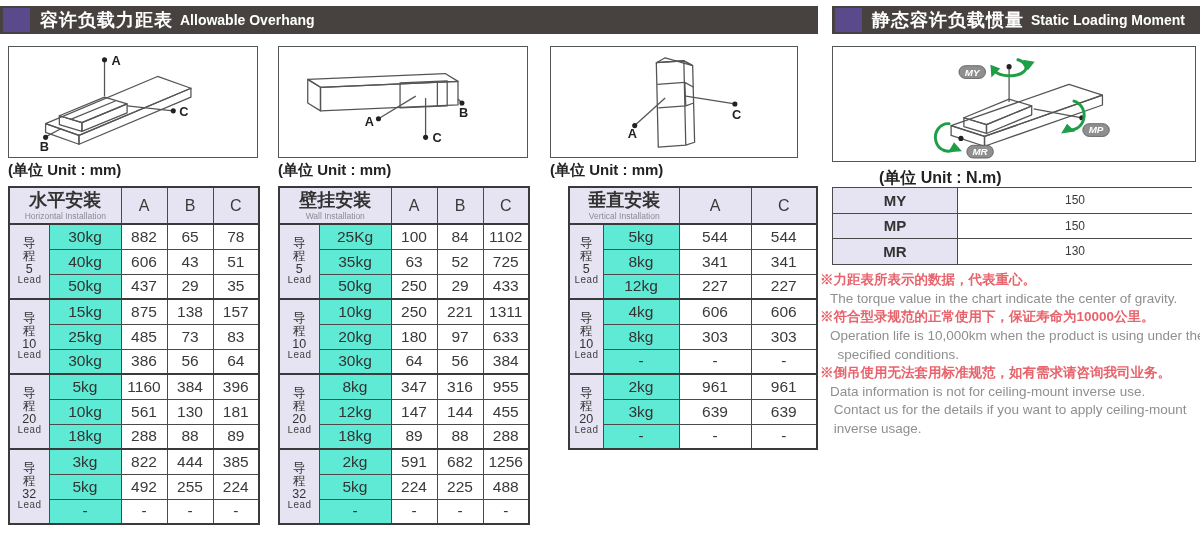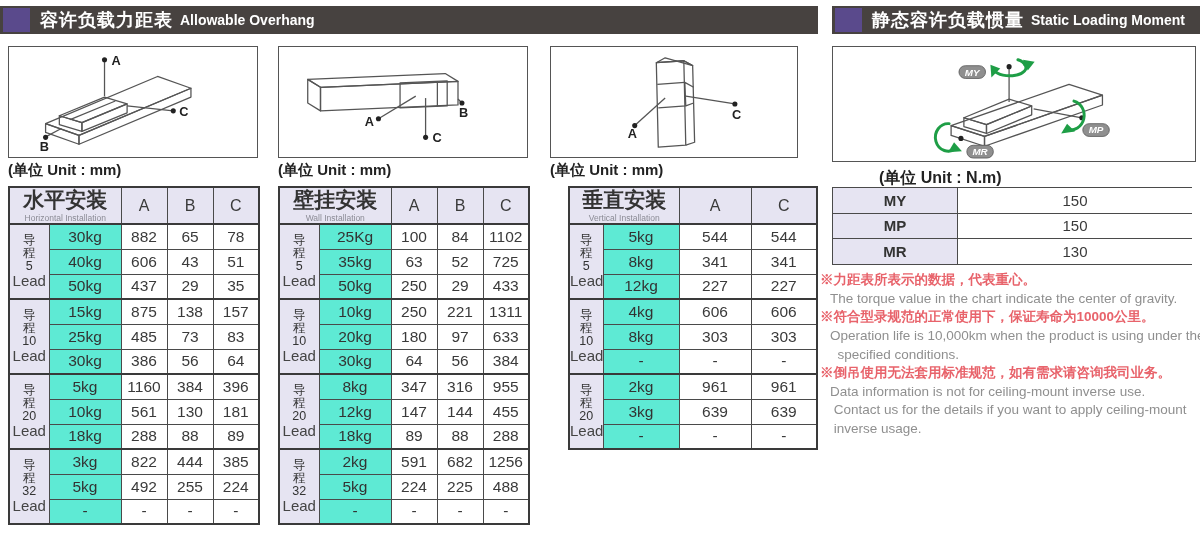--- a/index.html
+++ b/index.html
@@ -29,38 +29,38 @@
   .u4 { left:879px; width:362px; top:168px; font-size:16px; }
 
   
   .otable { position:absolute; top:186px; }
   .o1 { left:8px; width:250px; }
   .o2 { left:278px; width:250px; }
   .o3 { left:550px; width:248px;padding-left:18px; }
   .otable table { border-collapse:collapse; width:100%; table-layout:fixed; border:2px solid #3a3a3a; }
   .otable th, .otable td { border:1px solid #4a4a4a; text-align:center; vertical-align:middle; color:#333; padding:0; }
   .otable thead th { background:#e6e4f2; height:37px; border-bottom:2px solid #3a3a3a; }
-  .otable th.name .zh { font-size:21px; font-weight:bold; color:#333; line-height:1.15; }
+  .otable th.name .zh { font-size:18px; font-weight:bold; color:#333; line-height:1.15; }
   .otable th.name .en { font-size:8.5px; font-weight:normal; color:#8b8b95; white-space:nowrap; overflow:hidden; }
   .otable th.col { font-size:16px; font-weight:normal; color:#3a3a3a; }
   .otable td { height:25px; font-size:15.5px; }
   .otable td.lead { background:#e6e4f2; font-size:12.5px; line-height:1.05; padding:1px 0; color:#333; }
-  .otable td.lead .le { font-size:15px; color:#444; }
+  .otable td.lead .le { font-size:10px; color:#444;font-family:Liberation Mono, monospace; }
   .otable td.wt { background:#5eead4; }
   .otable td.val { background:#fff; color:#3a3a3a; }
   .otable tr.gfirst td { border-top:2px solid #3a3a3a; }
 
   
   .mtable { position:absolute; left:832px; top:187px; width:360px; }
   .mtable table { border-collapse:collapse; width:100%; table-layout:fixed; }
   .mtable td { height:25.5px; text-align:center; vertical-align:middle; border-top:1.6px solid #4a4a4a; }
   .mtable tr:last-child td { border-bottom:1.6px solid #4a4a4a; }
   .mtable td.mlabel { background:#e6e4f2; font-weight:bold; font-size:15px; color:#333;
                       border-left:1.6px solid #4a4a4a; border-right:1.6px solid #4a4a4a; }
-  .mtable td.mval { font-size:15px; color:#3a3a3a; background:#fff; }
+  .mtable td.mval { font-size:12px; color:#3a3a3a; background:#fff; }
 
   
   .notes { position:absolute; left:820px; top:271px; width:390px; }
   .note-zh { color:#e8636b; font-weight:bold; font-size:13.5px; line-height:1.38; white-space:pre; overflow:hidden; }
   .note-en { color:#8f8f8f; font-size:13.5px; line-height:1.38; padding-left:10px; white-space:pre; overflow:hidden; }
 
   
   .art { stroke:#555; stroke-width:1.3; fill:none; stroke-linejoin:round; }
   .dot { fill:#222; stroke:none; }
   .ptlabel { font-family:"Liberation Sans",sans-serif; font-size:13px; font-weight:bold; fill:#222; stroke:none; }

